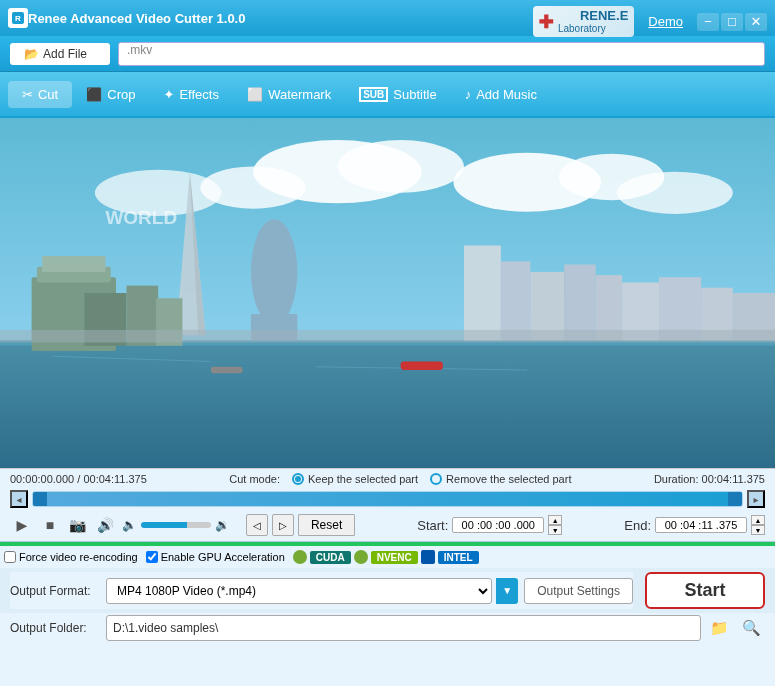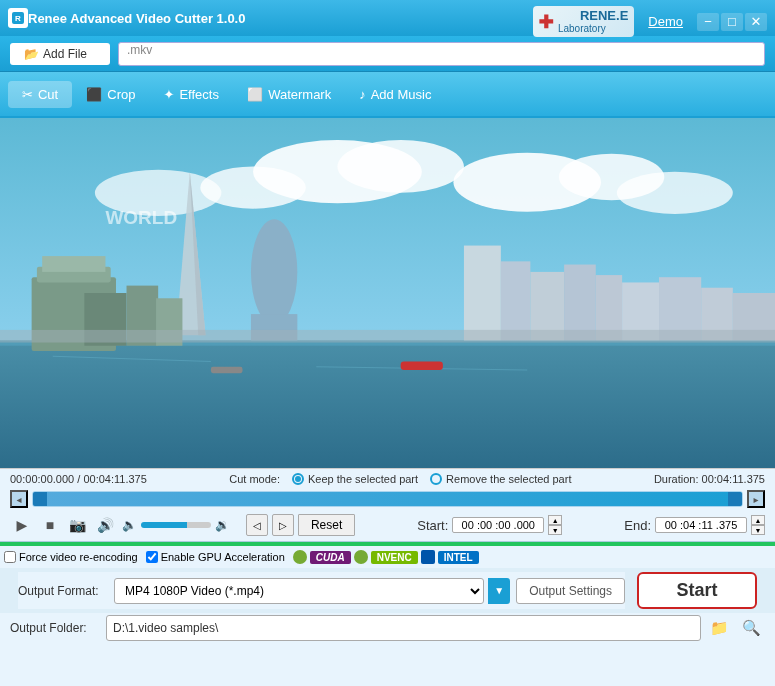--- a/index.html
+++ b/index.html
@@ -207,21 +207,21 @@
     }
     .checkbox-group { display: flex; align-items: center; gap: 3px; }
     .checkbox-group input { width: 12px; height: 12px; }
     .gpu-badge {
       padding: 1px 6px;
       border-radius: 2px;
       font-size: 10px;
       font-weight: bold;
       color: white;
     }
-    .cuda-badge { background: #701a75; font-style: italic; }
+    .cuda-badge { background: #0f766e; }
     .nvenc-badge { background: #76b900; }
     .intel-badge { background: #0071c5; }
 
     
     .output-row {
       display: flex;
       align-items: center;
       padding: 4px 10px;
       gap: 6px;
       background: #e8f4fd;
@@ -395,20 +395,24 @@
     <span>⬛</span>
     <span>Crop</span>
   </div>
   <div class="tool-item">
     <span>✦</span>
     <span>Effects</span>
   </div>
   <div class="tool-item">
     <span>⬜</span>
     <span>Watermark</span>
+  </div>
+  <div class="tool-item">
+    <span style="border:2px solid white;padding:0 2px;font-size:10px;font-weight:bold;">SUB</span>
+    <span>Subtitle</span>
   </div>
   <div class="tool-item">
     <span>♪</span>
     <span>Add Music</span>
   </div>
 </div>
 
 <div class="video-container">
   <svg width="100%" height="100%" viewBox="0 0 735 350" preserveAspectRatio="xMidYMid slice">
 
@@ -554,21 +558,21 @@
     <div style="display:flex;align-items:center;gap:3px;">
       <span style="background:#76aa33;border-radius:50%;width:14px;height:14px;display:inline-flex;align-items:center;justify-content:center;"></span>
       <span class="gpu-badge cuda-badge">CUDA</span>
       <span style="background:#76aa33;border-radius:50%;width:14px;height:14px;display:inline-flex;align-items:center;justify-content:center;"></span>
       <span class="gpu-badge nvenc-badge">NVENC</span>
       <span style="background:#0055aa;border-radius:2px;width:14px;height:14px;display:inline-flex;align-items:center;justify-content:center;"></span>
       <span class="gpu-badge intel-badge">INTEL</span>
     </div>
   </div>
 
-  <div style="display:flex;padding:4px 18px;">
+  <div style="display:flex;padding:4px 10px;">
     <div class="output-row" style="flex:1;padding:0;">
       <span class="output-label">Output Format:</span>
       <div class="format-select-wrap">
         <select class="format-select">
           <option>MP4 1080P Video (*.mp4)</option>
         </select>
         <button class="format-arrow">▼</button>
       </div>
       <button class="output-settings-btn">Output Settings</button>
     </div>

